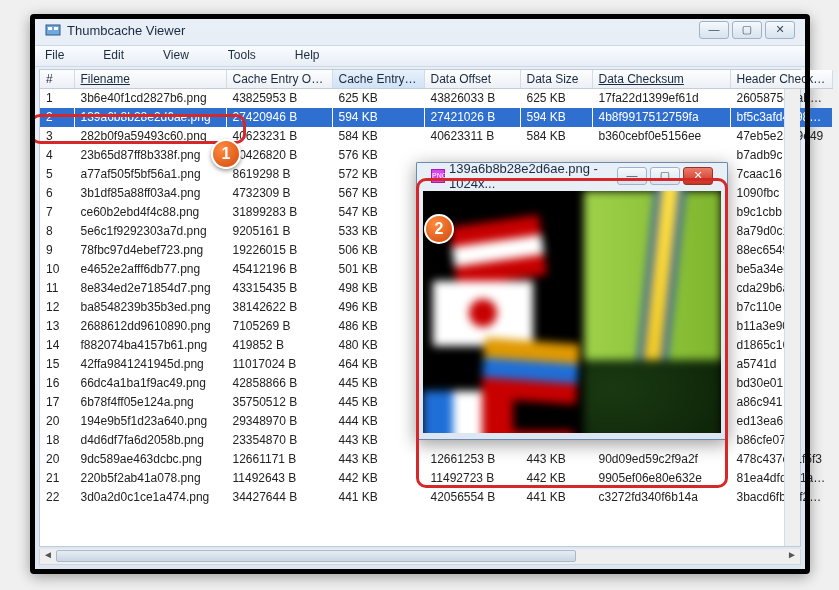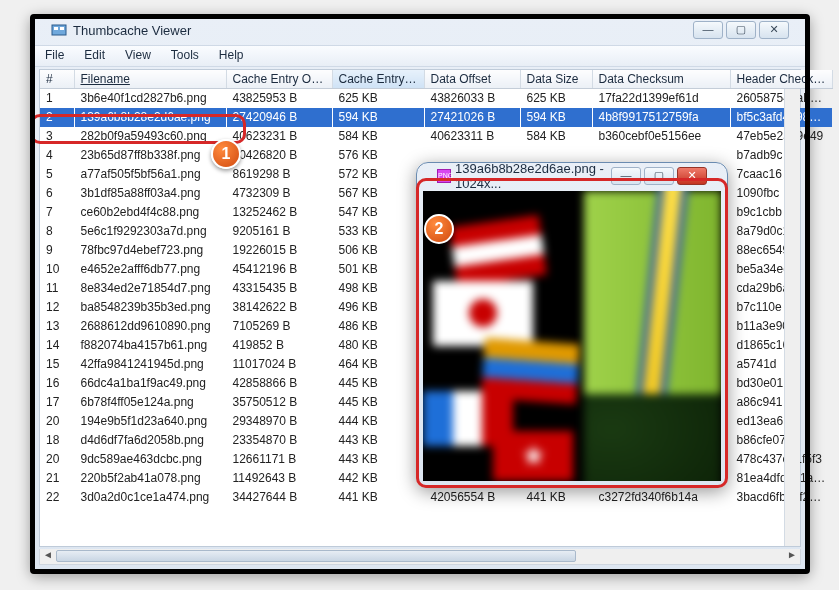--- a/index.html
+++ b/index.html
@@ -4,31 +4,31 @@
 <style>
 * { margin: 0; padding: 0; box-sizing: border-box; font-family: "Segoe UI", Tahoma, sans-serif; }
 body { width: 839px; height: 590px; background: #f0f0f0; overflow: hidden; position: relative; }
 
 .window {
   position: absolute; left: 30px; top: 14px; width: 780px; height: 560px;
   background: linear-gradient(#e9eff7, #dde6f1);
   border: 1px solid #6a8bb0; border-radius: 6px;
   box-shadow: 0 3px 14px rgba(0,0,0,0.35);
 }
-.titlebar { height: 30px; display: flex; align-items: center; padding: 0 20px; }
+.titlebar { height: 30px; display: flex; align-items: center; padding: 0 14px; }
 .titlebar .icon { width: 16px; height: 16px; margin-right: 6px; display:inline-block; }
 .titlebar .title { font-size: 13px; color: #1b2b3f; flex: 1; }
 .win-btns { display: flex; gap: 3px; }
 .win-btn {
   width: 30px; height: 18px; border: 1px solid #9fb2c8; border-radius: 3px;
   background: linear-gradient(#f5f9fc,#d7e3ef); font-size: 11px; line-height: 14px;
   text-align: center; color: #3b4a5a; cursor: default;
 }
 
-.menubar { height: 22px; background: linear-gradient(#fafcff,#e8eef6); border-top:1px solid #cfd9e6; border-bottom:1px solid #cfd9e6; display:flex; padding: 0 4px; }
+.menubar { height: 22px; background: linear-gradient(#fafcff,#e8eef6); border-top:1px solid #cfd9e6; border-bottom:1px solid #cfd9e6; display:flex; padding: 0 4px; gap: 19px; }
 .menu-item { padding: 2px 10px; font-size: 12px; color: #1b2b3f; }
 
 .content { position: absolute; left: 8px; right: 8px; top: 54px; bottom: 26px; background: #fff; border: 1px solid #bfcbd9; }
 .table { width: 100%; border-collapse: collapse; font-size: 12px; table-layout: fixed; }
 .table thead th {
   background: linear-gradient(#fdfdfe,#ebf0f6);
   border-right: 1px solid #d3dbe4; border-bottom: 1px solid #c4cdd8;
   padding: 2px 6px; text-align: left; font-weight: 400; color: #1b2b3f;
   white-space: nowrap; overflow: hidden; text-overflow: ellipsis;
 }
@@ -37,21 +37,21 @@
   padding: 2px 6px; border-right: 1px solid transparent; color: #222;
   white-space: nowrap; overflow: hidden; text-overflow: ellipsis; height: 19px;
 }
 .table tbody tr.selected td { background: #2f6fcf; color: #fff; }
 .col-num { width: 34px; }
 .col-fname { width: 152px; text-decoration: underline; }
 .col-ceo { width: 106px; }
 .col-ces { width: 92px; }
 .col-do { width: 96px; }
 .col-ds { width: 72px; }
-.col-dc { width: 138px; }
+.col-dc { width: 138px; text-decoration: underline; }
 .col-hc { width: 102px; }
 
 .hscroll {
   position: absolute; left: 8px; right: 8px; bottom: 8px; height: 16px;
   background: #efefef; border: 1px solid #cfd6df; border-top: none;
 }
 .hscroll .thumb { position:absolute; left:16px; top:1px; width:520px; height:12px; background: linear-gradient(#e7edf4,#c9d6e4); border:1px solid #a9b9cb; border-radius:2px; }
 .hscroll .arrow { position:absolute; top:0; width:16px; height:14px; text-align:center; font-size:10px; color:#555; }
 .hscroll .arrow.left { left:0; } .hscroll .arrow.right { right:0; }
 
@@ -66,23 +66,23 @@
   position:absolute; width:30px; height:30px; border-radius:50%;
   background: radial-gradient(circle at 35% 30%, #ff8a3d, #d14a10);
   border:2px solid #fff; color:#fff; font-weight:bold; font-size:16px;
   display:flex; align-items:center; justify-content:center;
   box-shadow: 0 2px 4px rgba(0,0,0,0.4);
 }
 .badge1 { left: 211px; top: 139px; }
 .badge2 { left: 424px; top: 214px; }
 
 .preview-win {
-  position:absolute; left: 416px; top: 162px; width: 312px; height: 326px;
+  position:absolute; left: 416px; top: 162px; width: 312px; height: 278px;
   background: linear-gradient(#e9eff7,#dde6f1);
-  border:1px solid #6a8bb0; border-radius:12px;
+  border:1px solid #6a8bb0; border-radius:1px;
   box-shadow: 0 4px 18px rgba(0,0,0,0.4);
 }
 .preview-win .titlebar { height: 26px; }
 .pv-icon { width:14px; height:14px; background:#d946ef; border:1px solid #a21caf; display:inline-block; margin-right:4px; font-size:7px; color:#fff; text-align:center; line-height:12px; }
 .pv-close { background: linear-gradient(#ef7a6a,#c53421); color:#fff; border-color:#963427; }
 .preview-body {
   position:absolute; left:6px; right:6px; top:28px; bottom:6px;
   background:#000; overflow:hidden;
 }
 .flags-left {
@@ -205,21 +205,21 @@
             <td>4732309 B</td>
             <td>567 KB</td>
             <td></td>
             <td></td>
             <td></td>
             <td>1090fbc</td>
           </tr>
           <tr>
             <td>7</td>
             <td>ce60b2ebd4f4c88.png</td>
-            <td>13252462 B</td>
+            <td>31899283 B</td>
             <td>547 KB</td>
             <td></td>
             <td></td>
             <td></td>
             <td>b9c1cbb</td>
           </tr>
           <tr>
             <td>8</td>
             <td>5e6c1f9292303a7d.png</td>
             <td>9205161 B</td>

